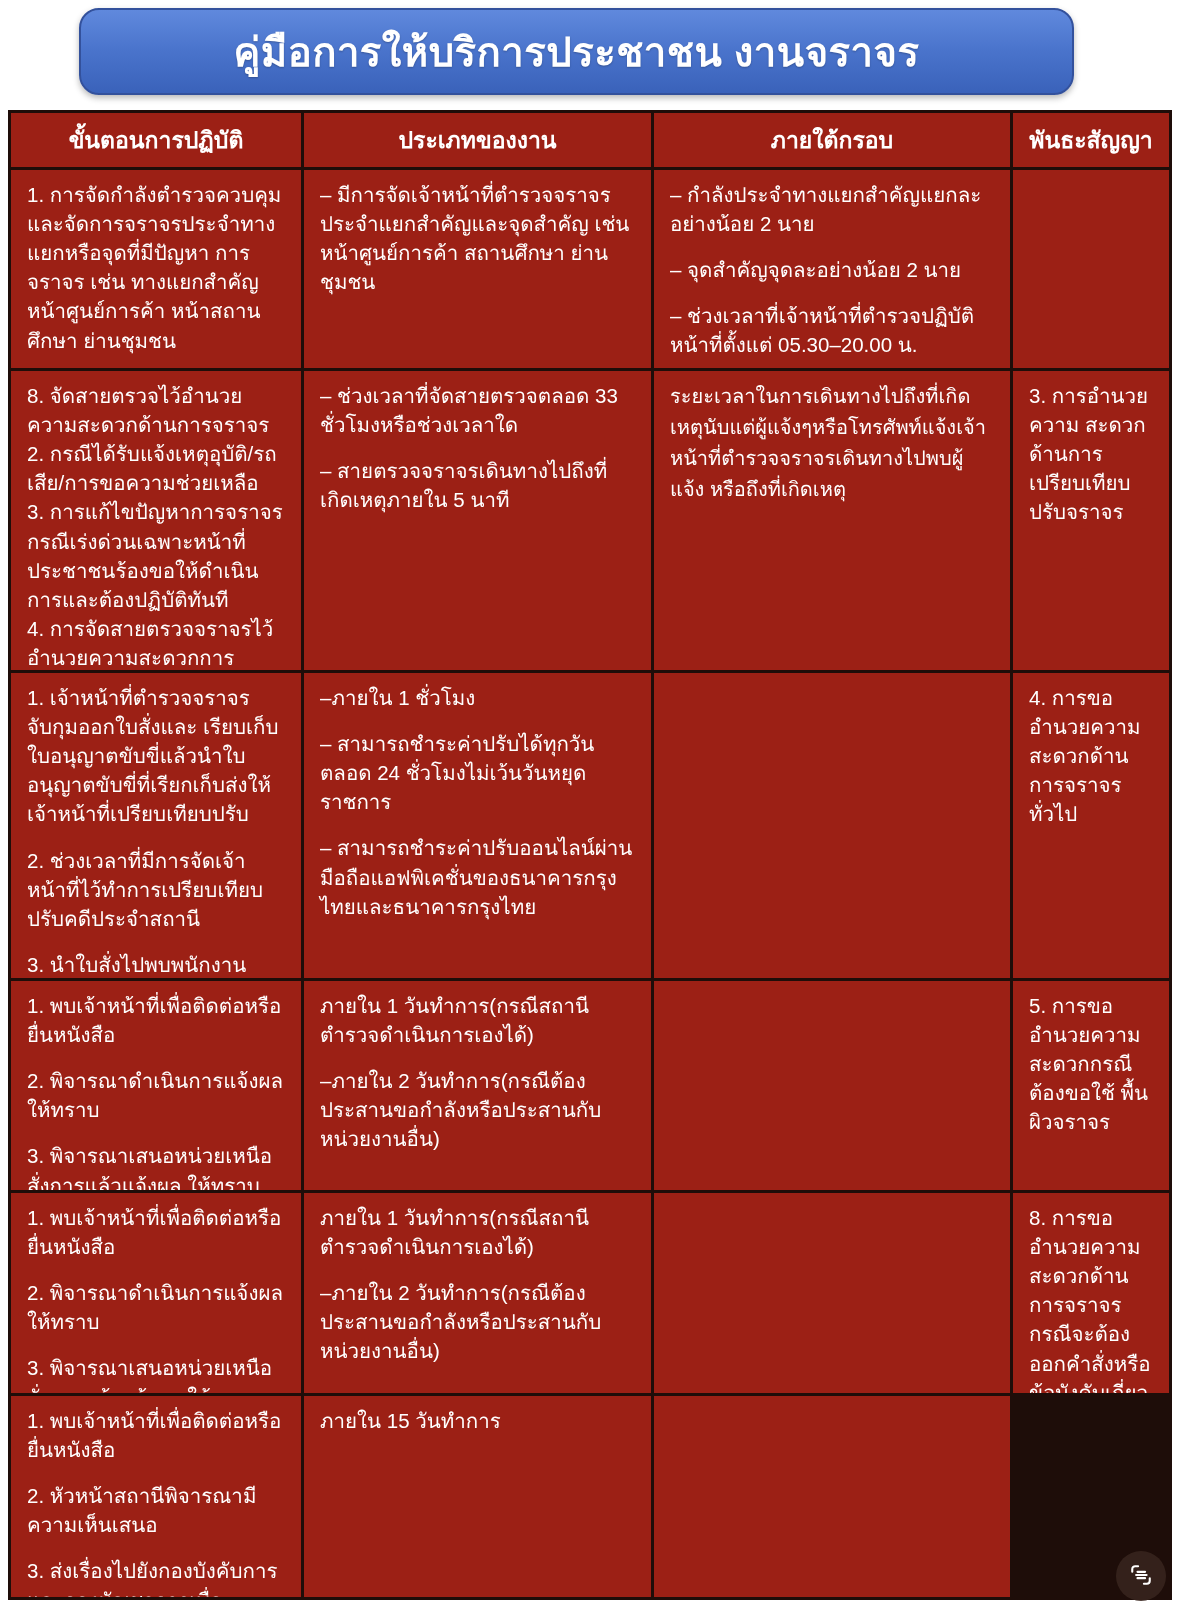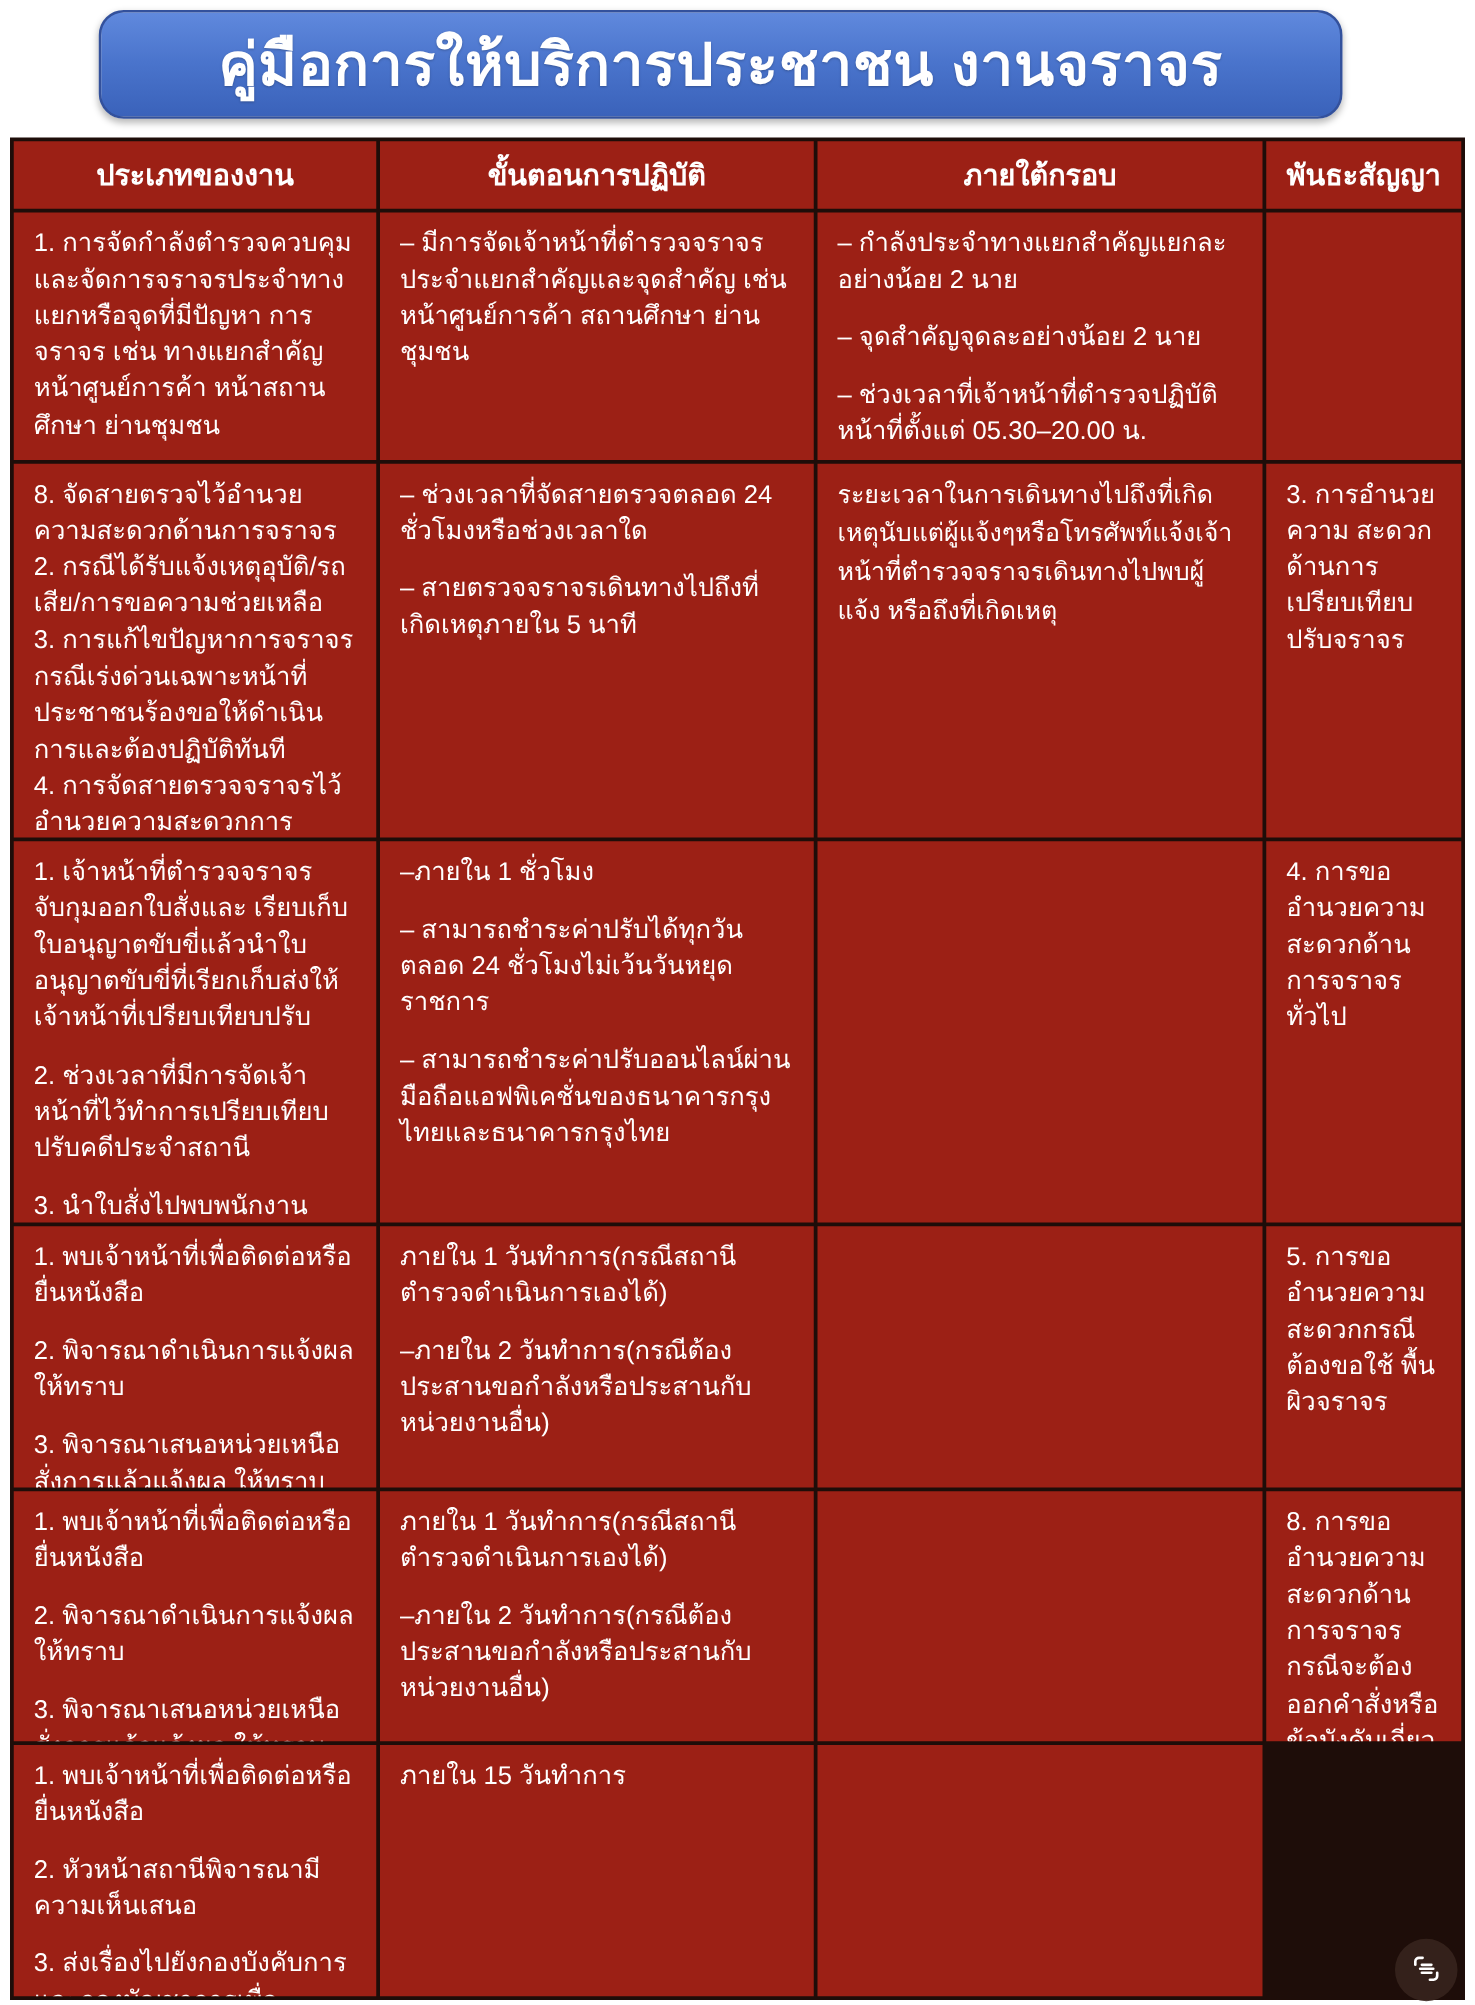--- a/index.html
+++ b/index.html
@@ -17,21 +17,21 @@
     width:995px; height:87px;
     background:linear-gradient(180deg,#6089dd 0%,#4a74cc 48%,#3a62ba 100%);
     border:2px solid #33519c;
     border-radius:20px;
     box-shadow:0 3px 6px rgba(0,0,0,0.28);
     display:flex; align-items:center; justify-content:center;
     box-sizing:border-box;
   }
   .banner h1 {
     margin:16px; color:#ffffff;
-    font-size:47px; font-weight:bold;
+    font-size:40px; font-weight:bold;
     letter-spacing:0.5px;
     text-shadow:0 1px 2px rgba(0,0,0,0.25);
     white-space:nowrap;
   }
 
   
   .tbl {
     position:absolute; left:8px; top:110px;
     width:1164px; height:1490px;
     background:#1e0d09;
@@ -74,22 +74,22 @@
 </style>
 </head>
 <body>
 
 <div class="banner">
   <h1>คู่มือการให้บริการประชาชน งานจราจร</h1>
 </div>
 
 <div class="tbl">
 
+  <div class="cell hcell">ขั้นตอนการปฏิบัติ</div>
   <div class="cell hcell">ประเภทของงาน</div>
-  <div class="cell hcell">ขั้นตอนการปฏิบัติ</div>
   <div class="cell hcell">ภายใต้กรอบ</div>
   <div class="cell hcell">พันธะสัญญา</div>
 
   <div class="cell tight">
     <p>1. การจัดกำลังตำรวจควบคุมและจัดการจราจรประจำทางแยกหรือจุดที่มีปัญหา  การจราจร เช่น ทางแยกสำคัญ หน้าศูนย์การค้า หน้าสถานศึกษา ย่านชุมชน</p>
   </div>
   <div class="cell">
     <p>– มีการจัดเจ้าหน้าที่ตำรวจจราจรประจำแยกสำคัญและจุดสำคัญ เช่น หน้าศูนย์การค้า  สถานศึกษา ย่านชุมชน</p>
   </div>
   <div class="cell">
@@ -99,21 +99,21 @@
   </div>
   <div class="cell"></div>
 
   <div class="cell tight">
     <p>8. จัดสายตรวจไว้อำนวยความสะดวกด้านการจราจร</p>
     <p>2. กรณีได้รับแจ้งเหตุอุบัติ/รถเสีย/การขอความช่วยเหลือ</p>
     <p>3. การแก้ไขปัญหาการจราจรกรณีเร่งด่วนเฉพาะหน้าที่ประชาชนร้องขอให้ดำเนินการและต้องปฏิบัติทันที</p>
     <p>4. การจัดสายตรวจจราจรไว้อำนวยความสะดวกการจราจร</p>
   </div>
   <div class="cell">
-    <p>– ช่วงเวลาที่จัดสายตรวจตลอด 24 ชั่วโมงหรือช่วงเวลาใด</p>
+    <p>– ช่วงเวลาที่จัดสายตรวจตลอด 33 ชั่วโมงหรือช่วงเวลาใด</p>
     <p>– สายตรวจจราจรเดินทางไปถึงที่เกิดเหตุภายใน 5 นาที</p>
   </div>
   <div class="cell narrow">
     <p>ระยะเวลาในการเดินทางไปถึงที่เกิดเหตุนับแต่ผู้แจ้งๆหรือโทรศัพท์แจ้งเจ้าหน้าที่ตำรวจจราจรเดินทางไปพบผู้แจ้ง หรือถึงที่เกิดเหตุ</p>
   </div>
 
   <div class="cell tight">
     <p>3. การอำนวยความ สะดวกด้านการเปรียบเทียบปรับจราจร</p>
   </div>
   <div class="cell">

